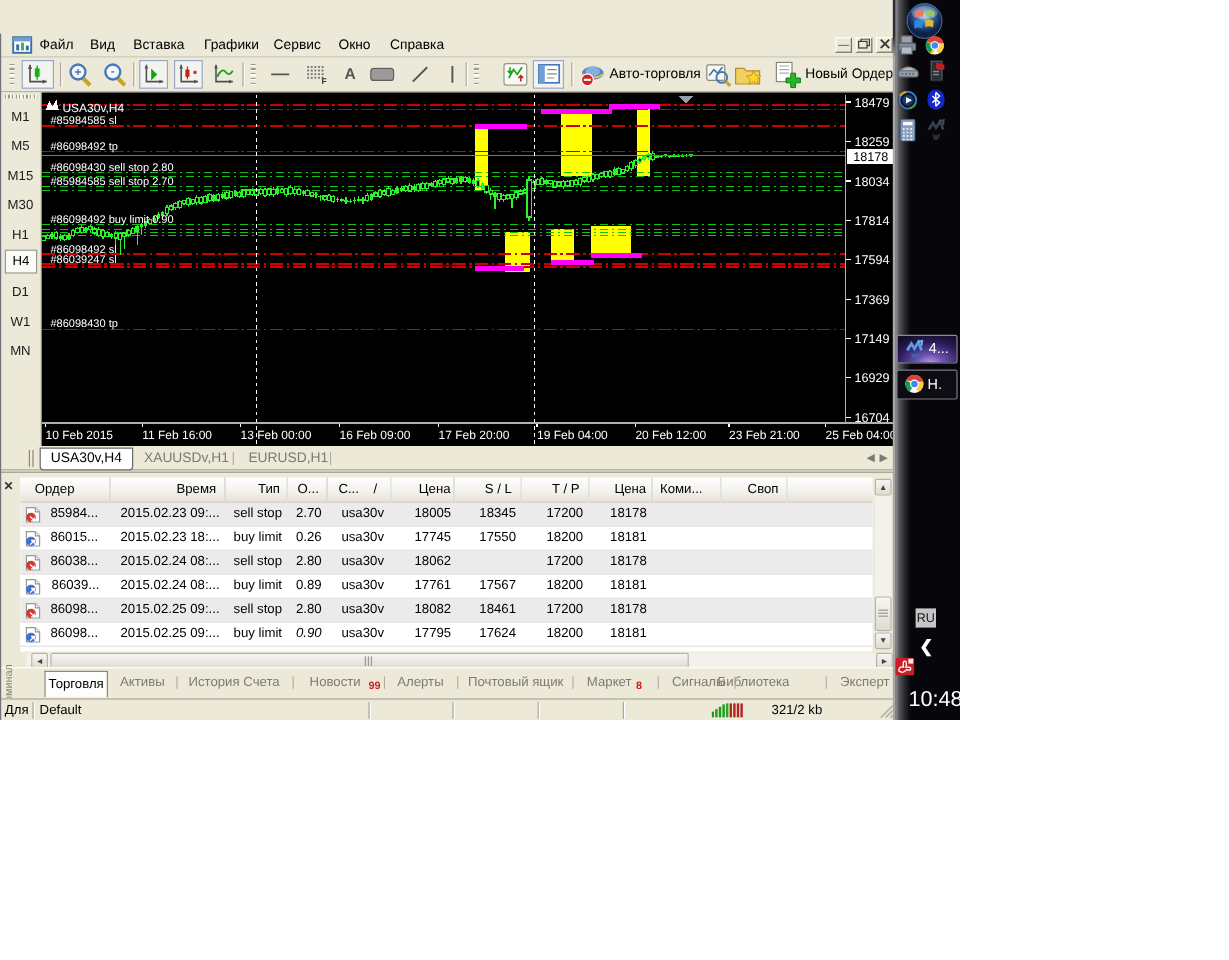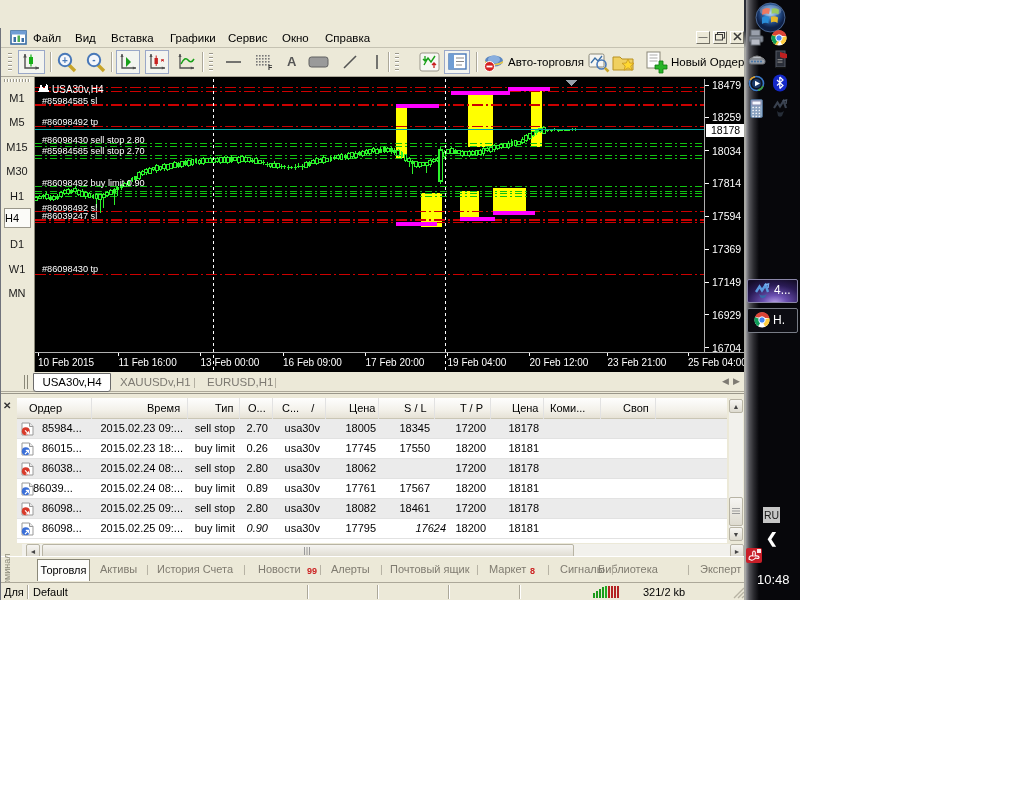--- a/index.html
+++ b/index.html
@@ -21,21 +21,21 @@
 .grip{position:absolute;top:4px;width:4px;height:20px;
  background:repeating-linear-gradient(#ece9d8 0 1px,#9a978a 1px 2px,#fff 2px 3px,#ece9d8 3px 4px);}
 .tsep{position:absolute;top:4px;width:2px;height:20px;border-left:1px solid #aca899;border-right:1px solid #fff;}
 .tbtn{position:absolute;top:2px;width:24px;height:24px;}
 .tbtn.on{background:#f3f4ef;border:1px solid #9aa8c8;}
 .tlabel{position:absolute;top:8px;font-size:11.5px;color:#000;white-space:nowrap;}
 
 #tfbar{position:absolute;left:0;top:77px;width:35px;height:295px;background:#ece9d8;border-right:1px solid #8a8878;}
 .tf{position:absolute;left:0;width:34px;text-align:center;font-size:11px;color:#1a1a1a;}
 #tf-h4{position:absolute;left:4px;top:131px;width:27px;height:20px;background:#fbfbf8;border:1px solid #9a978a;
- text-align:left;font-size:11px;color:#000;line-height:18px;}
+ text-align:center;font-size:11px;color:#000;line-height:18px;}
 
 #charttabs{position:absolute;left:0;top:372px;width:746px;height:20px;background:#ece9d8;border-bottom:1px solid #aca899;}
 .ctab-act{position:absolute;left:33px;top:1px;width:78px;height:19px;background:#fff;border:1px solid #6a6a6a;
  border-radius:0 0 3px 3px;text-align:center;font-size:11.5px;color:#000;line-height:17px;}
 .ctab{position:absolute;top:4px;font-size:11.5px;color:#7d7a72;}
 
 #terminal{position:absolute;left:0;top:393px;width:746px;height:163px;background:#ece9d8;border-top:1px solid #9a978a;}
 #ttable{position:absolute;left:17px;top:4px;width:710px;height:145px;background:#fff;}
 .th{position:absolute;top:0;height:21px;font-size:11px;color:#000;line-height:21px;}
 #thead{position:absolute;left:0;top:0;width:710px;height:21px;
@@ -723,21 +723,21 @@
 </div>
 <div class="trow" style="top:81px;background:#ffffff;">
 <svg class="abs" style="left:4px;top:3px" width="14" height="14" viewBox="0 0 14 14">
 <path d="M1 1 H8.5 L12 4.5 V13 H1 Z" fill="#fff" stroke="#999"></path>
 <path d="M8.5 1 L8.5 4.5 H12" fill="#e8e8e8" stroke="#999"></path>
 <circle cx="4.8" cy="9.2" r="4" fill="#3a6fd8"></circle>
 <g transform="translate(1.8,6.2)">
                 <path d="M2.2 5.8 L5.8 2.2 M3 2.2 H5.8 V5 " stroke="#fff" stroke-width="1.1" fill="none"></path>
               </g>
             </svg>
-<div class="cell" style="left:16px;">86039...</div>
+<div class="cell" style="left:26px;">86039...</div>
 <div class="cell r" style="left:76px;width:90px;">2015.02.24 08:...</div>
 <div class="cell r" style="left:128px;width:90px;">buy limit</div>
 <div class="cell r" style="left:161px;width:90px;">0.89</div>
 <div class="cell r" style="left:213px;width:90px;">usa30v</div>
 <div class="cell r" style="left:269px;width:90px;">17761</div>
 <div class="cell r" style="left:323px;width:90px;">17567</div>
 <div class="cell r" style="left:379px;width:90px;">18200</div>
 <div class="cell r" style="left:432px;width:90px;">18181</div>
 </div>
 <div class="trow" style="top:101px;background:#ebebeb;">
@@ -767,21 +767,21 @@
 <g transform="translate(1.8,6.2)">
                 <path d="M2.2 5.8 L5.8 2.2 M3 2.2 H5.8 V5 " stroke="#fff" stroke-width="1.1" fill="none"></path>
               </g>
             </svg>
 <div class="cell" style="left:25px;">86098...</div>
 <div class="cell r" style="left:76px;width:90px;">2015.02.25 09:...</div>
 <div class="cell r" style="left:128px;width:90px;">buy limit</div>
 <div class="cell r" style="left:161px;width:90px;font-style:italic;">0.90</div>
 <div class="cell r" style="left:213px;width:90px;">usa30v</div>
 <div class="cell r" style="left:269px;width:90px;">17795</div>
-<div class="cell r" style="left:339px;width:90px;font-style:italic;">17624</div>
+<div class="cell r" style="left:323px;width:90px;">17624</div>
 <div class="cell r" style="left:379px;width:90px;">18200</div>
 <div class="cell r" style="left:432px;width:90px;">18181</div>
 </div>
 </div>
 <div class="abs" style="left:729px;top:5px;width:14px;height:142px;background:#f2f1ec;"></div>
 <div class="sb abs" style="left:729px;top:5px;width:14px;height:14px;text-align:center;font-size:7px;color:#444;line-height:13px;">▲</div>
 <div class="sb abs" style="left:729px;top:133px;width:14px;height:14px;text-align:center;font-size:7px;color:#444;line-height:13px;">▼</div>
 <div class="sb abs" style="left:729px;top:103px;width:14px;height:29px;"></div>
 <div class="abs" style="left:732px;top:114px;width:8px;height:1px;background:#999;box-shadow:0 2.5px #999,0 5px #999;"></div>
 <div class="abs" style="left:22px;top:150px;width:722px;height:14px;background:#f2f1ec;"></div>
@@ -936,16 +936,16 @@
 <circle cx="8" cy="8" r="3.2" fill="#4285f4" stroke="#fff" stroke-width="1"></circle>
       </svg>
 <div class="wt" style="left:27px;top:313px;font-size:12px;">H.</div>
 <div class="abs" style="left:17px;top:507px;width:17px;height:16px;background:#c6c6c6;color:#1a1a1a;font-size:10.5px;text-align:center;line-height:16px;">RU</div>
 <div class="wt" style="left:20px;top:530px;font-size:14px;font-weight:bold;">❮</div>
 <svg class="abs" style="left:0px;top:548px" width="16" height="15" viewBox="0 0 16 15">
 <rect x="0" y="0" width="16" height="15" rx="2" fill="#c81e28"></rect>
 <path d="M3 11 Q3 7 7 8 Q6 3 8 3 Q10 3 9 8 Q13 7.5 13 9.5 Q13 11 9.5 10 Q7 13 5 12 Q3.5 11.5 3 11 Z" fill="none" stroke="#fff" stroke-width="1.1"></path>
 <rect x="11" y="1" width="4" height="4" fill="#fff" opacity="0.9"></rect>
       </svg>
-<div class="wt" style="left:11px;top:572px;font-size:13px;">10:48</div>
+<div class="wt" style="left:11px;top:572px;font-size:18px;">10:48</div>
 </div>
 <div class="abs" style="left:744px;top:0;width:2px;height:600px;background:linear-gradient(#2a2d35 0%,#2a2d35 5%,#a8a8a4 8%,#a8a8a4 100%);"></div>
 <div class="abs" style="left:0;top:28px;width:1px;height:572px;background:#70737c;"></div>
 </div>
 </body></html>

